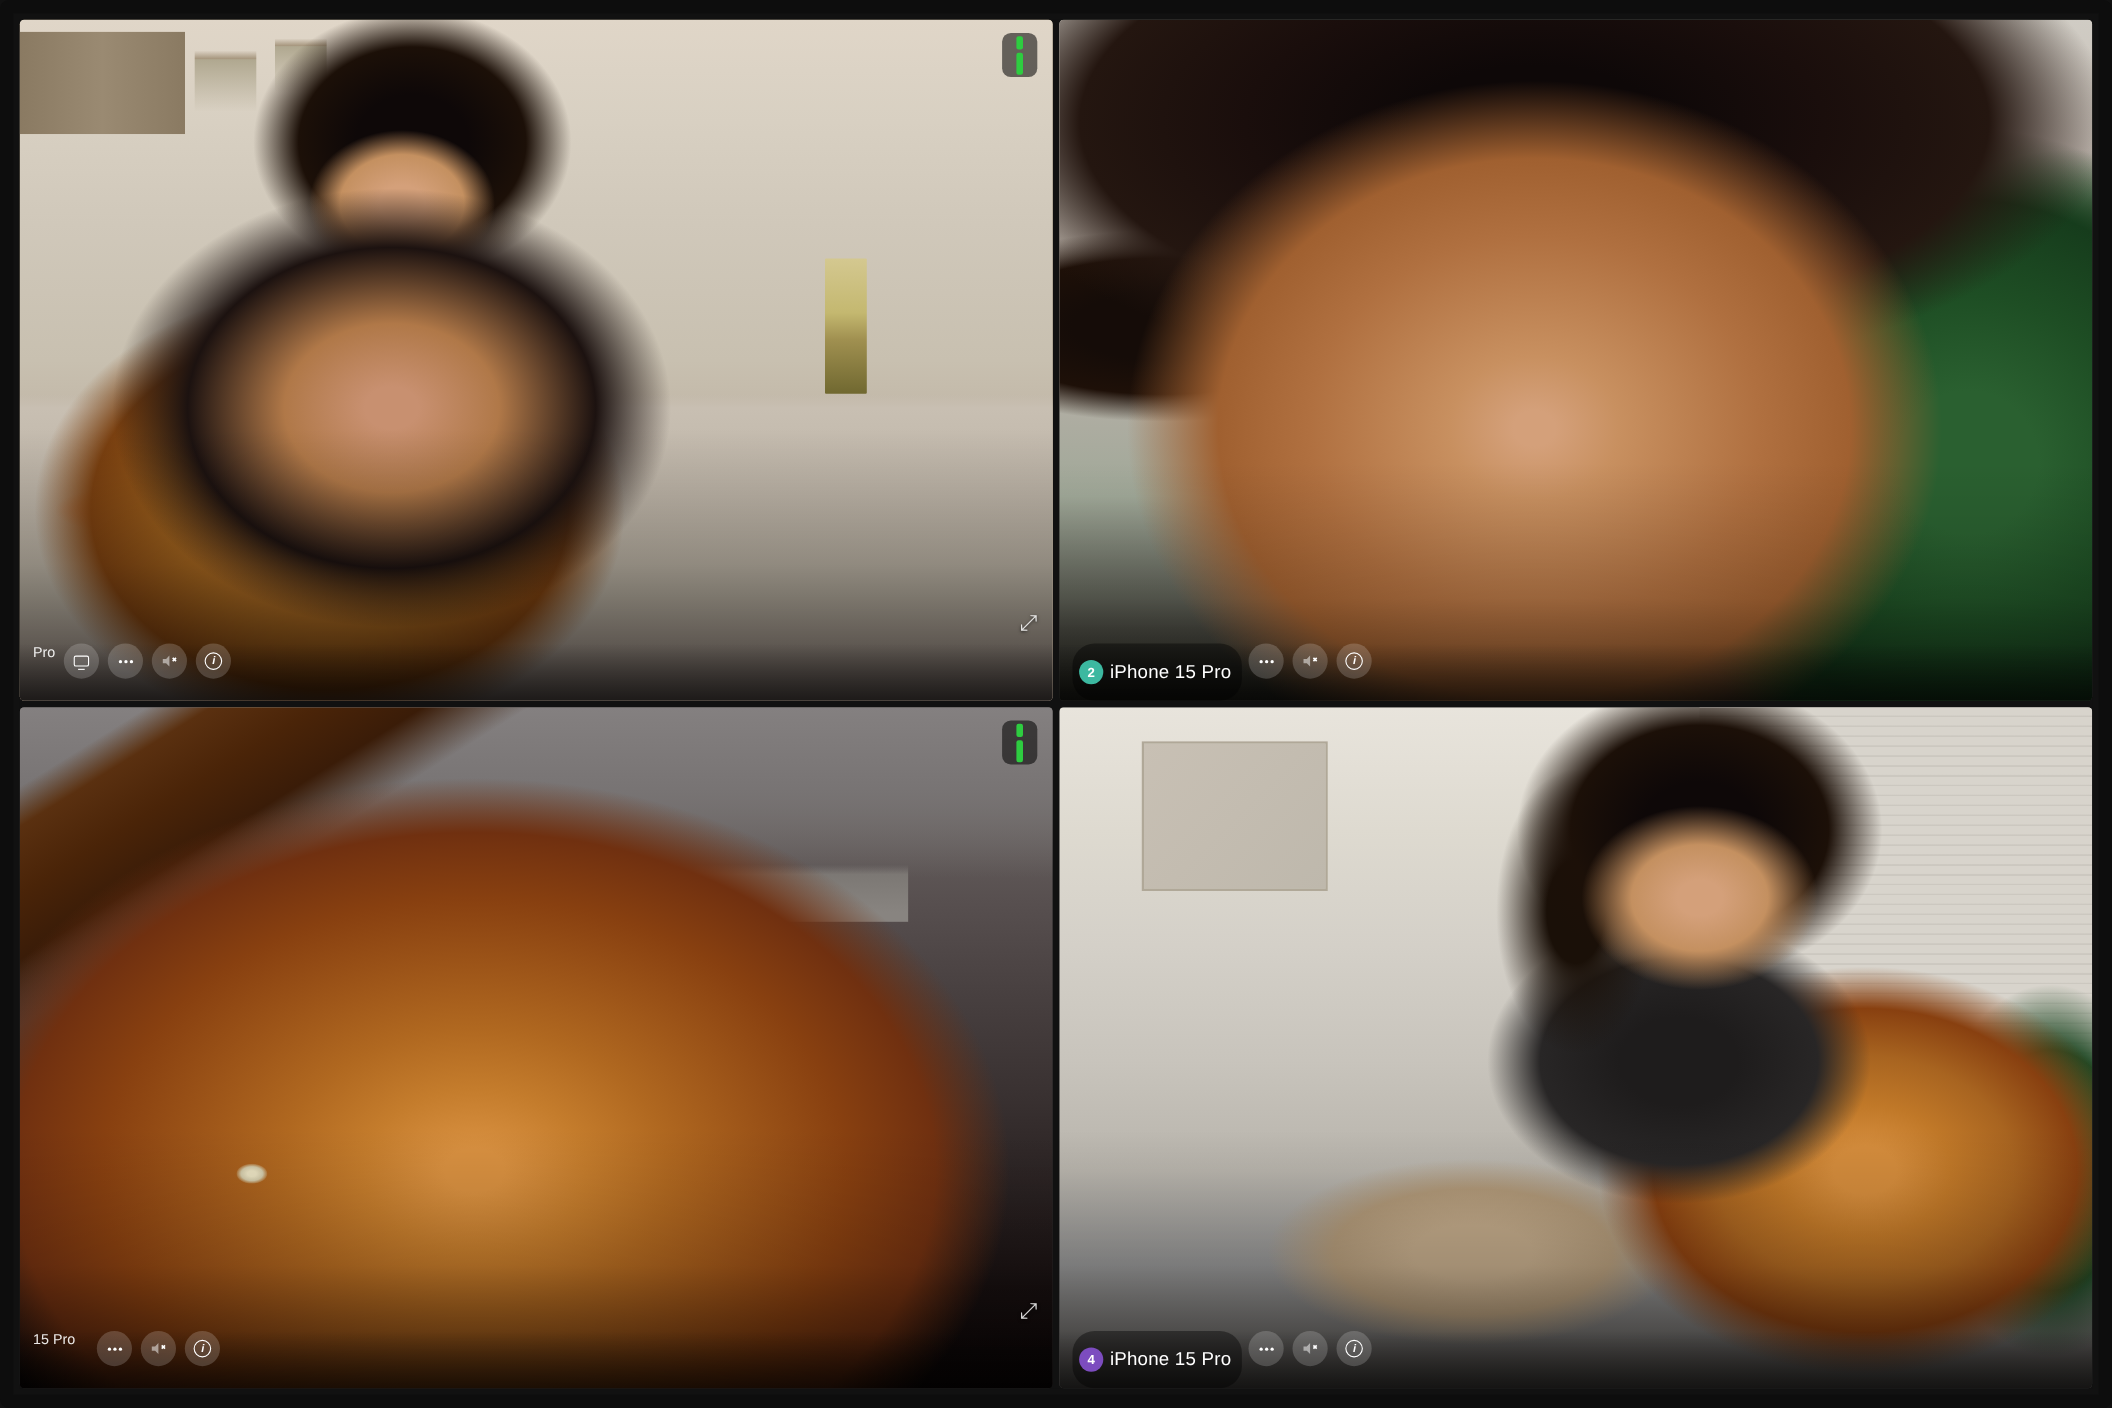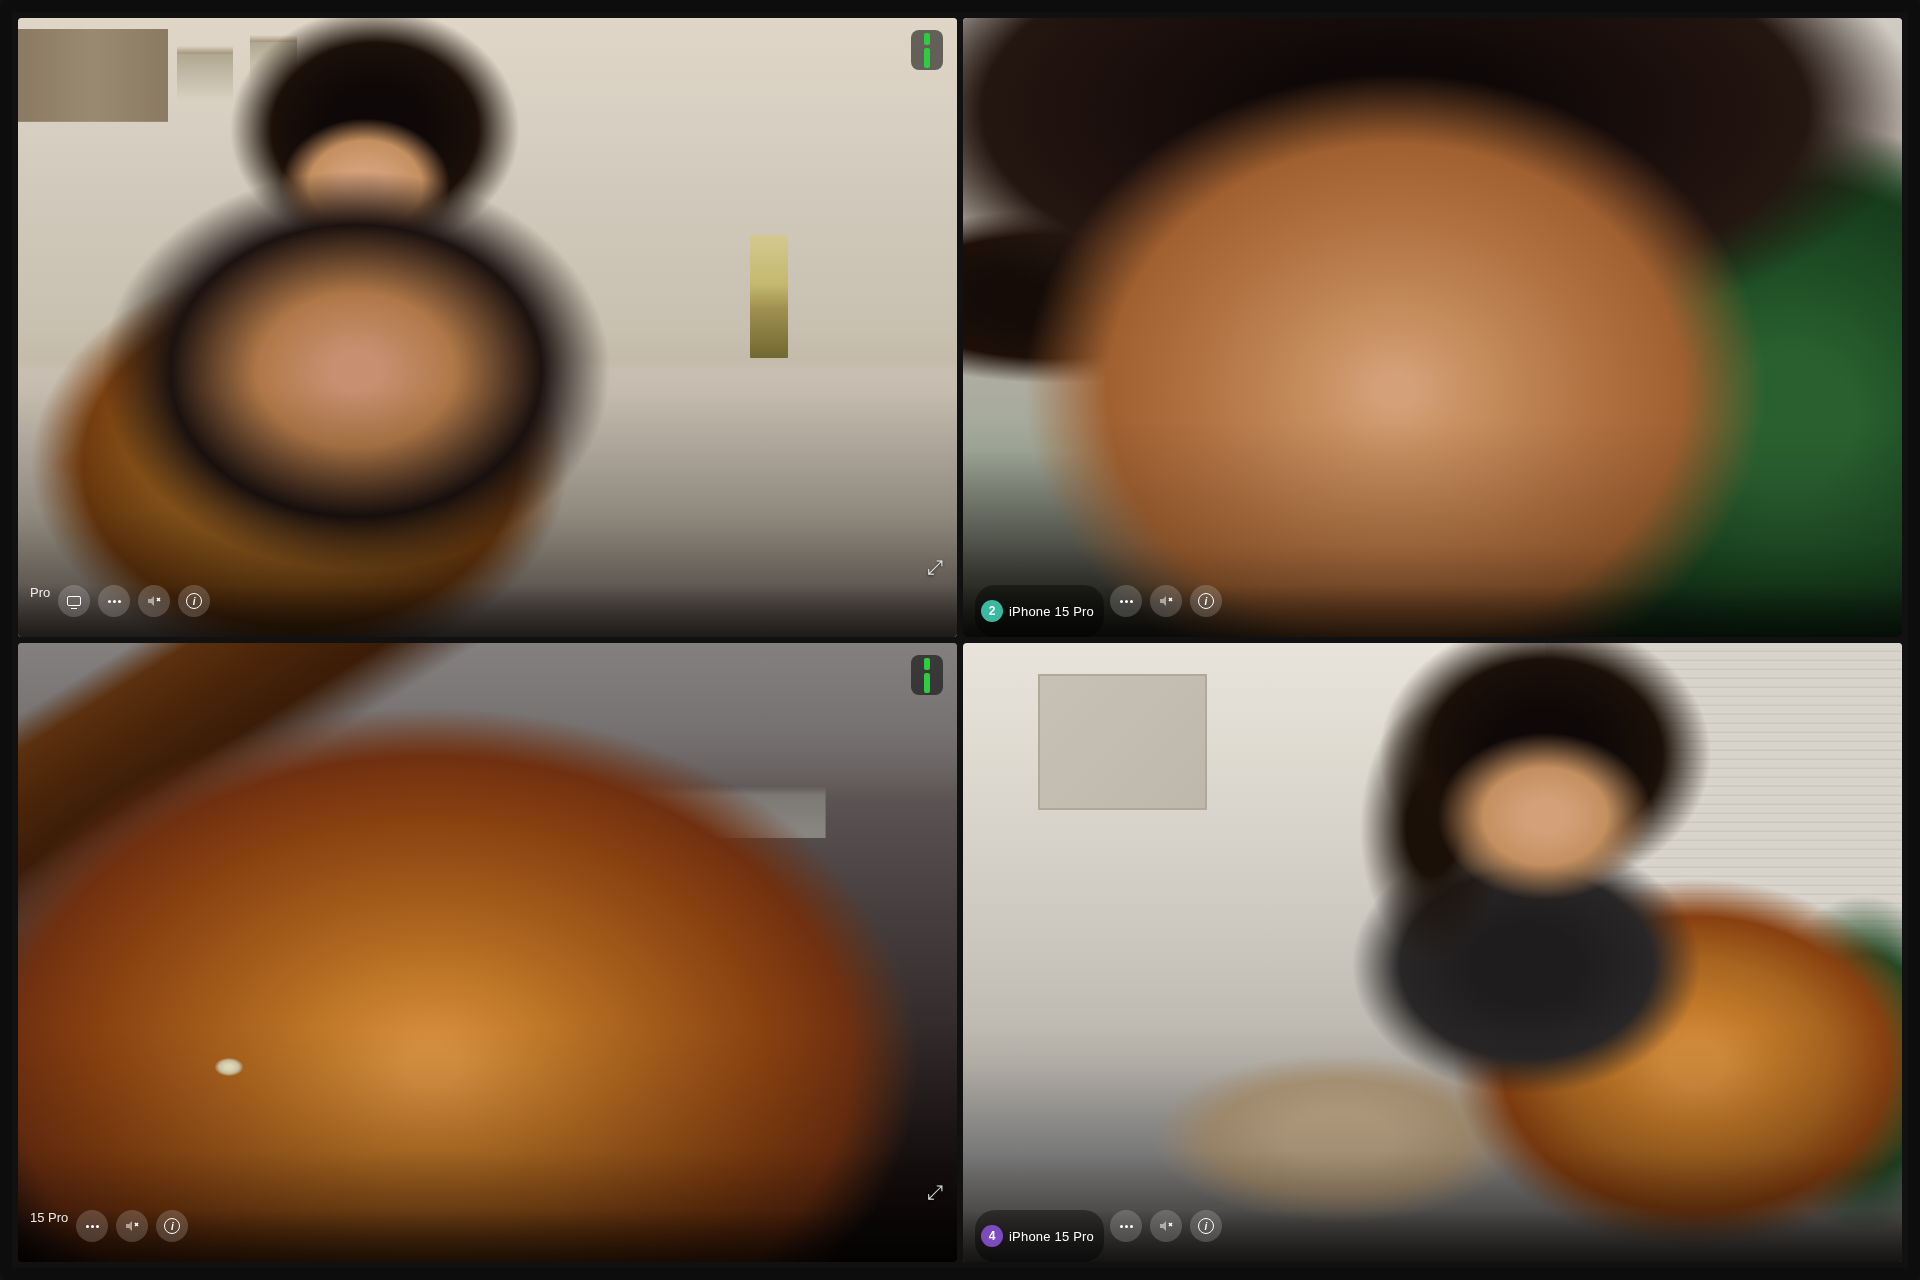--- a/index.html
+++ b/index.html
@@ -99,21 +99,21 @@
       font-weight: 700;
       color: #fff;
       flex-shrink: 0;
     }
 
     .badge-purple { background: #7c4cbf; }
     .badge-teal { background: #3cb8a0; }
 
     .device-badge .badge-text {
       color: #fff;
-      font-size: 13px;
+      font-size: 17px;
       font-weight: 500;
       letter-spacing: 0.2px;
     }
 
     .control-btn {
       width: 32px;
       height: 32px;
       border-radius: 50%;
       background: rgba(255,255,255,0.15);
       display: flex;
@@ -397,21 +397,21 @@
         <div class="rec-bar"></div>
         <div class="rec-bar"></div>
       </div>
 
       <div style="
         position:absolute; bottom:58px; right:14px;
         color:rgba(255,255,255,0.85); font-size:20px; text-shadow:0 1px 3px rgba(0,0,0,0.7);
       ">⤢</div>
 
       <div class="bottom-bar">
-        <span style="color:rgba(255,255,255,0.9);font-size:13px;font-weight:500;margin-right:8px;">15 Pro</span>
+        <span style="color:rgba(255,255,255,0.9);font-size:13px;font-weight:500;margin-right:20px;">15 Pro</span>
 
         <div class="control-btn" style="background:rgba(255,255,255,0.18);">
           <div class="icon-three-dots">
             <span></span>
               <span></span>
               <span></span>
           </div>
         </div>
         <div class="control-btn" style="background:rgba(255,255,255,0.18);">
           <svg width="14" height="14" viewBox="0 0 14 14" fill="none">

